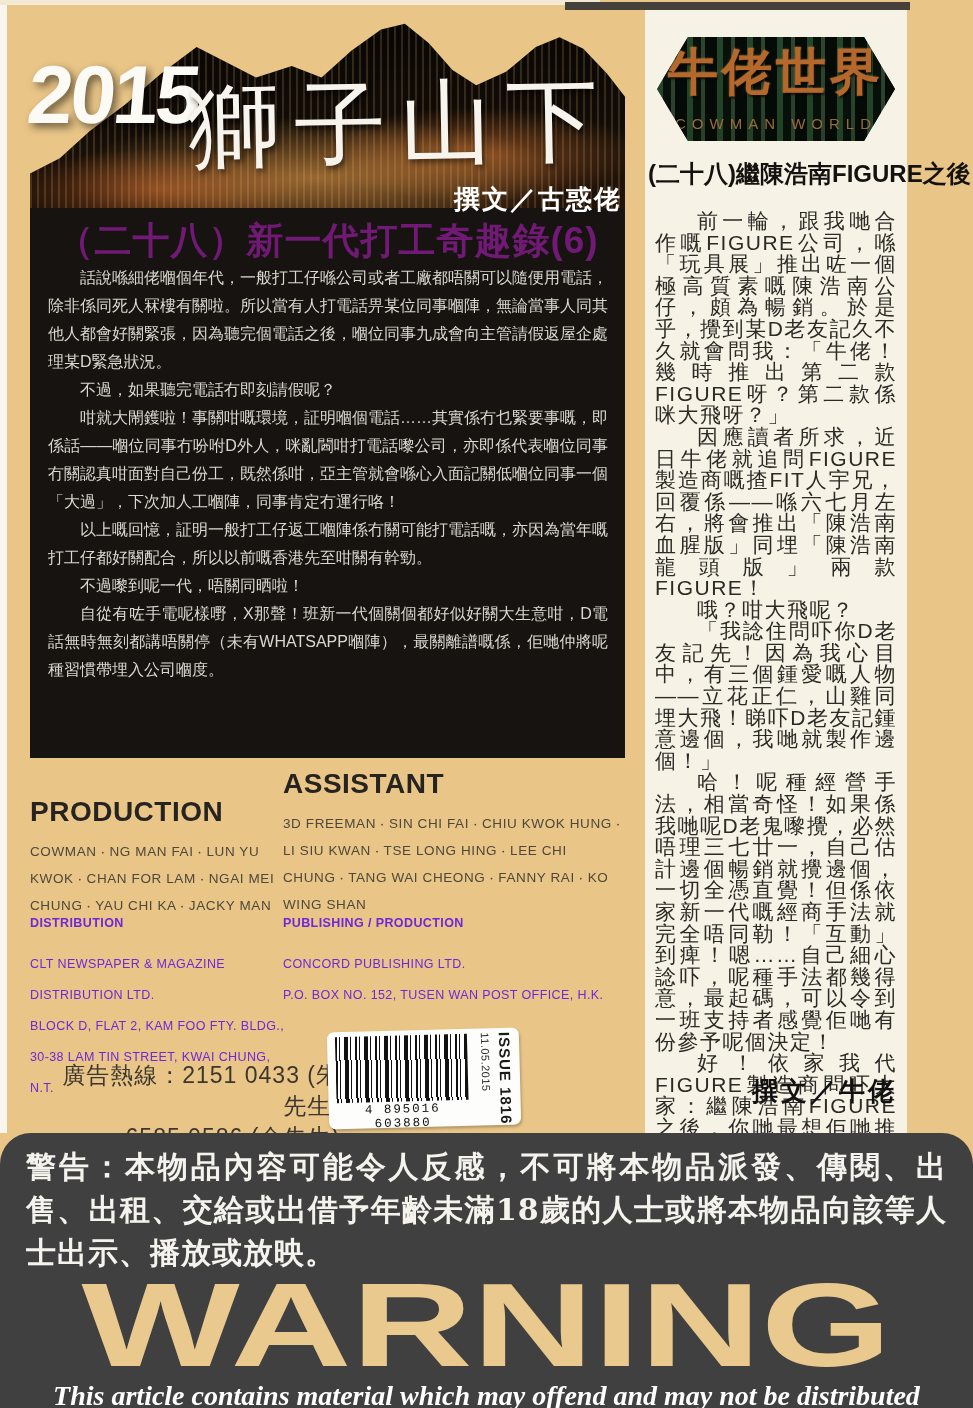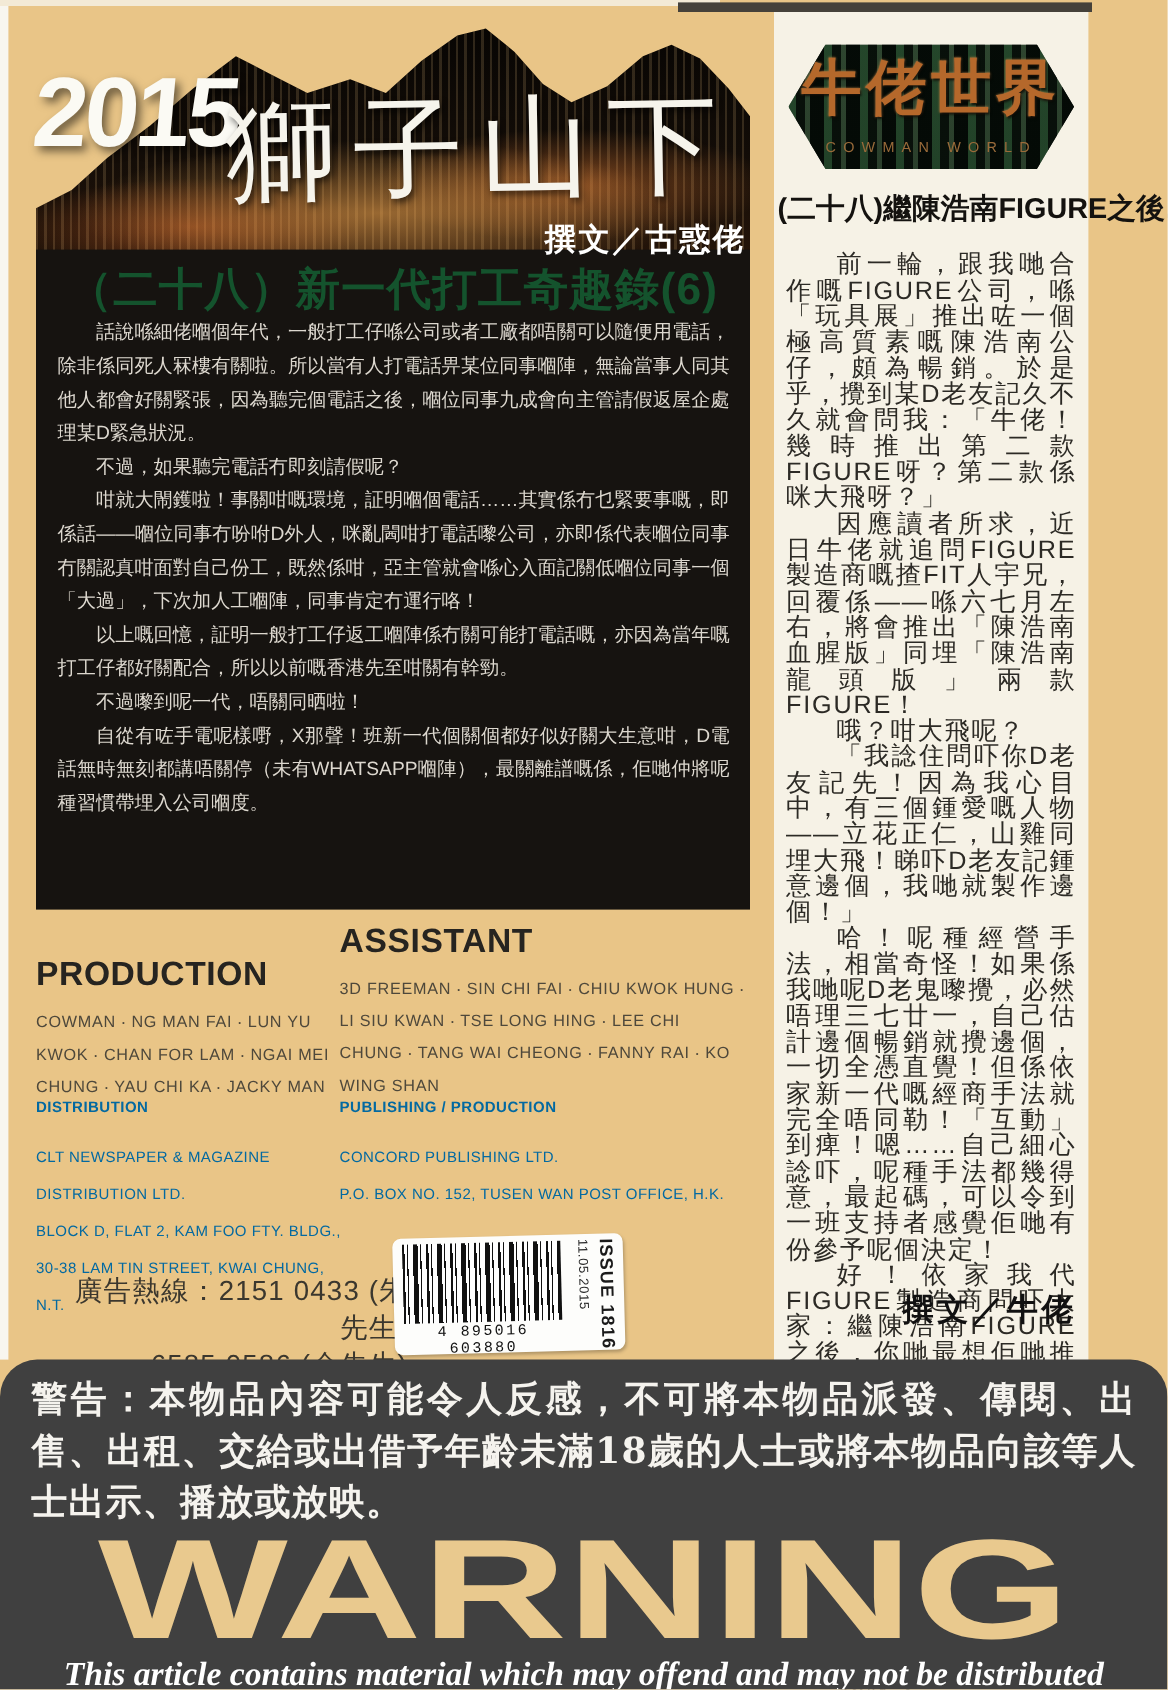--- a/index.html
+++ b/index.html
@@ -36,33 +36,33 @@
   }
   .hero-byline {
     position:absolute; left:330px; top:182px; width:292px; z-index:3; text-align:right;
     font-size:26px; font-weight:bold; color:#ffffff; letter-spacing:2px;
   }
 
   
   .article-box { position:absolute; left:30px; top:208px; width:595px; height:550px; background:#161310; z-index:2; }
   .article-headline {
     position:absolute; left:30px; top:216px; width:595px; z-index:3; text-align:center;
-    font-size:37px; font-weight:900; color:#14532d; letter-spacing:1px;
+    font-size:37px; font-weight:900; color:#701a75; letter-spacing:1px;
   }
   .article-body {
     position:absolute; left:48px; top:264px; width:560px; z-index:3;
     font-size:16px; line-height:28px; color:#ddd8cf; text-align:justify;
   }
   .article-body p { text-indent:2em; }
 
   
   .credit-block { position:absolute; z-index:2; }
   .credit-heading { font-size:28px; font-weight:900; color:#262420; letter-spacing:0.5px; margin-bottom:10px; }
   .credit-names { font-size:13.5px; line-height:27px; color:#4e483b; letter-spacing:0.6px; }
-  .credit-lines div { font-size:12.5px; line-height:31px; color:#0369a1; letter-spacing:0.4px; }
+  .credit-lines div { font-size:12.5px; line-height:31px; color:#6d28d9; letter-spacing:0.4px; }
   .prod  { left:30px;  top:768px; width:245px;margin-top:28px; }
   .asst  { left:283px; top:768px; width:340px; }
   .dist  { left:30px;  top:908px; width:255px; }
   .publ  { left:283px; top:908px; width:345px; }
 
   
   .hotline { position:absolute; left:50px; top:1060px; width:290px; text-align:right; z-index:2;
     font-size:23px; color:#3b372e; line-height:31px; letter-spacing:1px; }
 
   
@@ -98,21 +98,21 @@
     background:
       repeating-linear-gradient(90deg, rgba(56,110,66,0.55) 0 6px, rgba(8,16,10,0.92) 6px 14px,
         rgba(110,160,110,0.35) 14px 18px, rgba(4,10,6,0.95) 18px 30px),
       linear-gradient(180deg, #0c150e, #060a07);
     display:flex; flex-direction:column; align-items:center; justify-content:center;gap:24px;
   }
   .cow-logo-title {
     font-family:"DejaVu Serif", serif; font-size:50px; font-weight:bold; color:#b5682b;
     letter-spacing:4px; line-height:50px; text-shadow:1px 2px 2px rgba(0,0,0,0.8), 0 0 2px #e29a55;
   }
-  .cow-logo-sub { font-size:12px; letter-spacing:6px; color:#9a6b3a; margin-top:-6px; }
+  .cow-logo-sub { font-size:15px; letter-spacing:6px; color:#9a6b3a; margin-top:-6px; }
   .cow-headline {
     position:absolute; left:648px; top:158px; width:256px; z-index:3; text-align:center;
     font-size:24px; font-weight:900; color:#14120f; white-space:nowrap; letter-spacing:0px;
   }
   .cow-body {
     position:absolute; left:655px; top:210px; width:242px; z-index:3;
     font-size:21px; line-height:21.6px; letter-spacing:1.5px; color:#2c2a25; text-align:justify;
   }
   .cow-body p { text-indent:2em; }
   .cow-byline { position:absolute; left:655px; top:1074px; width:242px; z-index:3; text-align:right;

